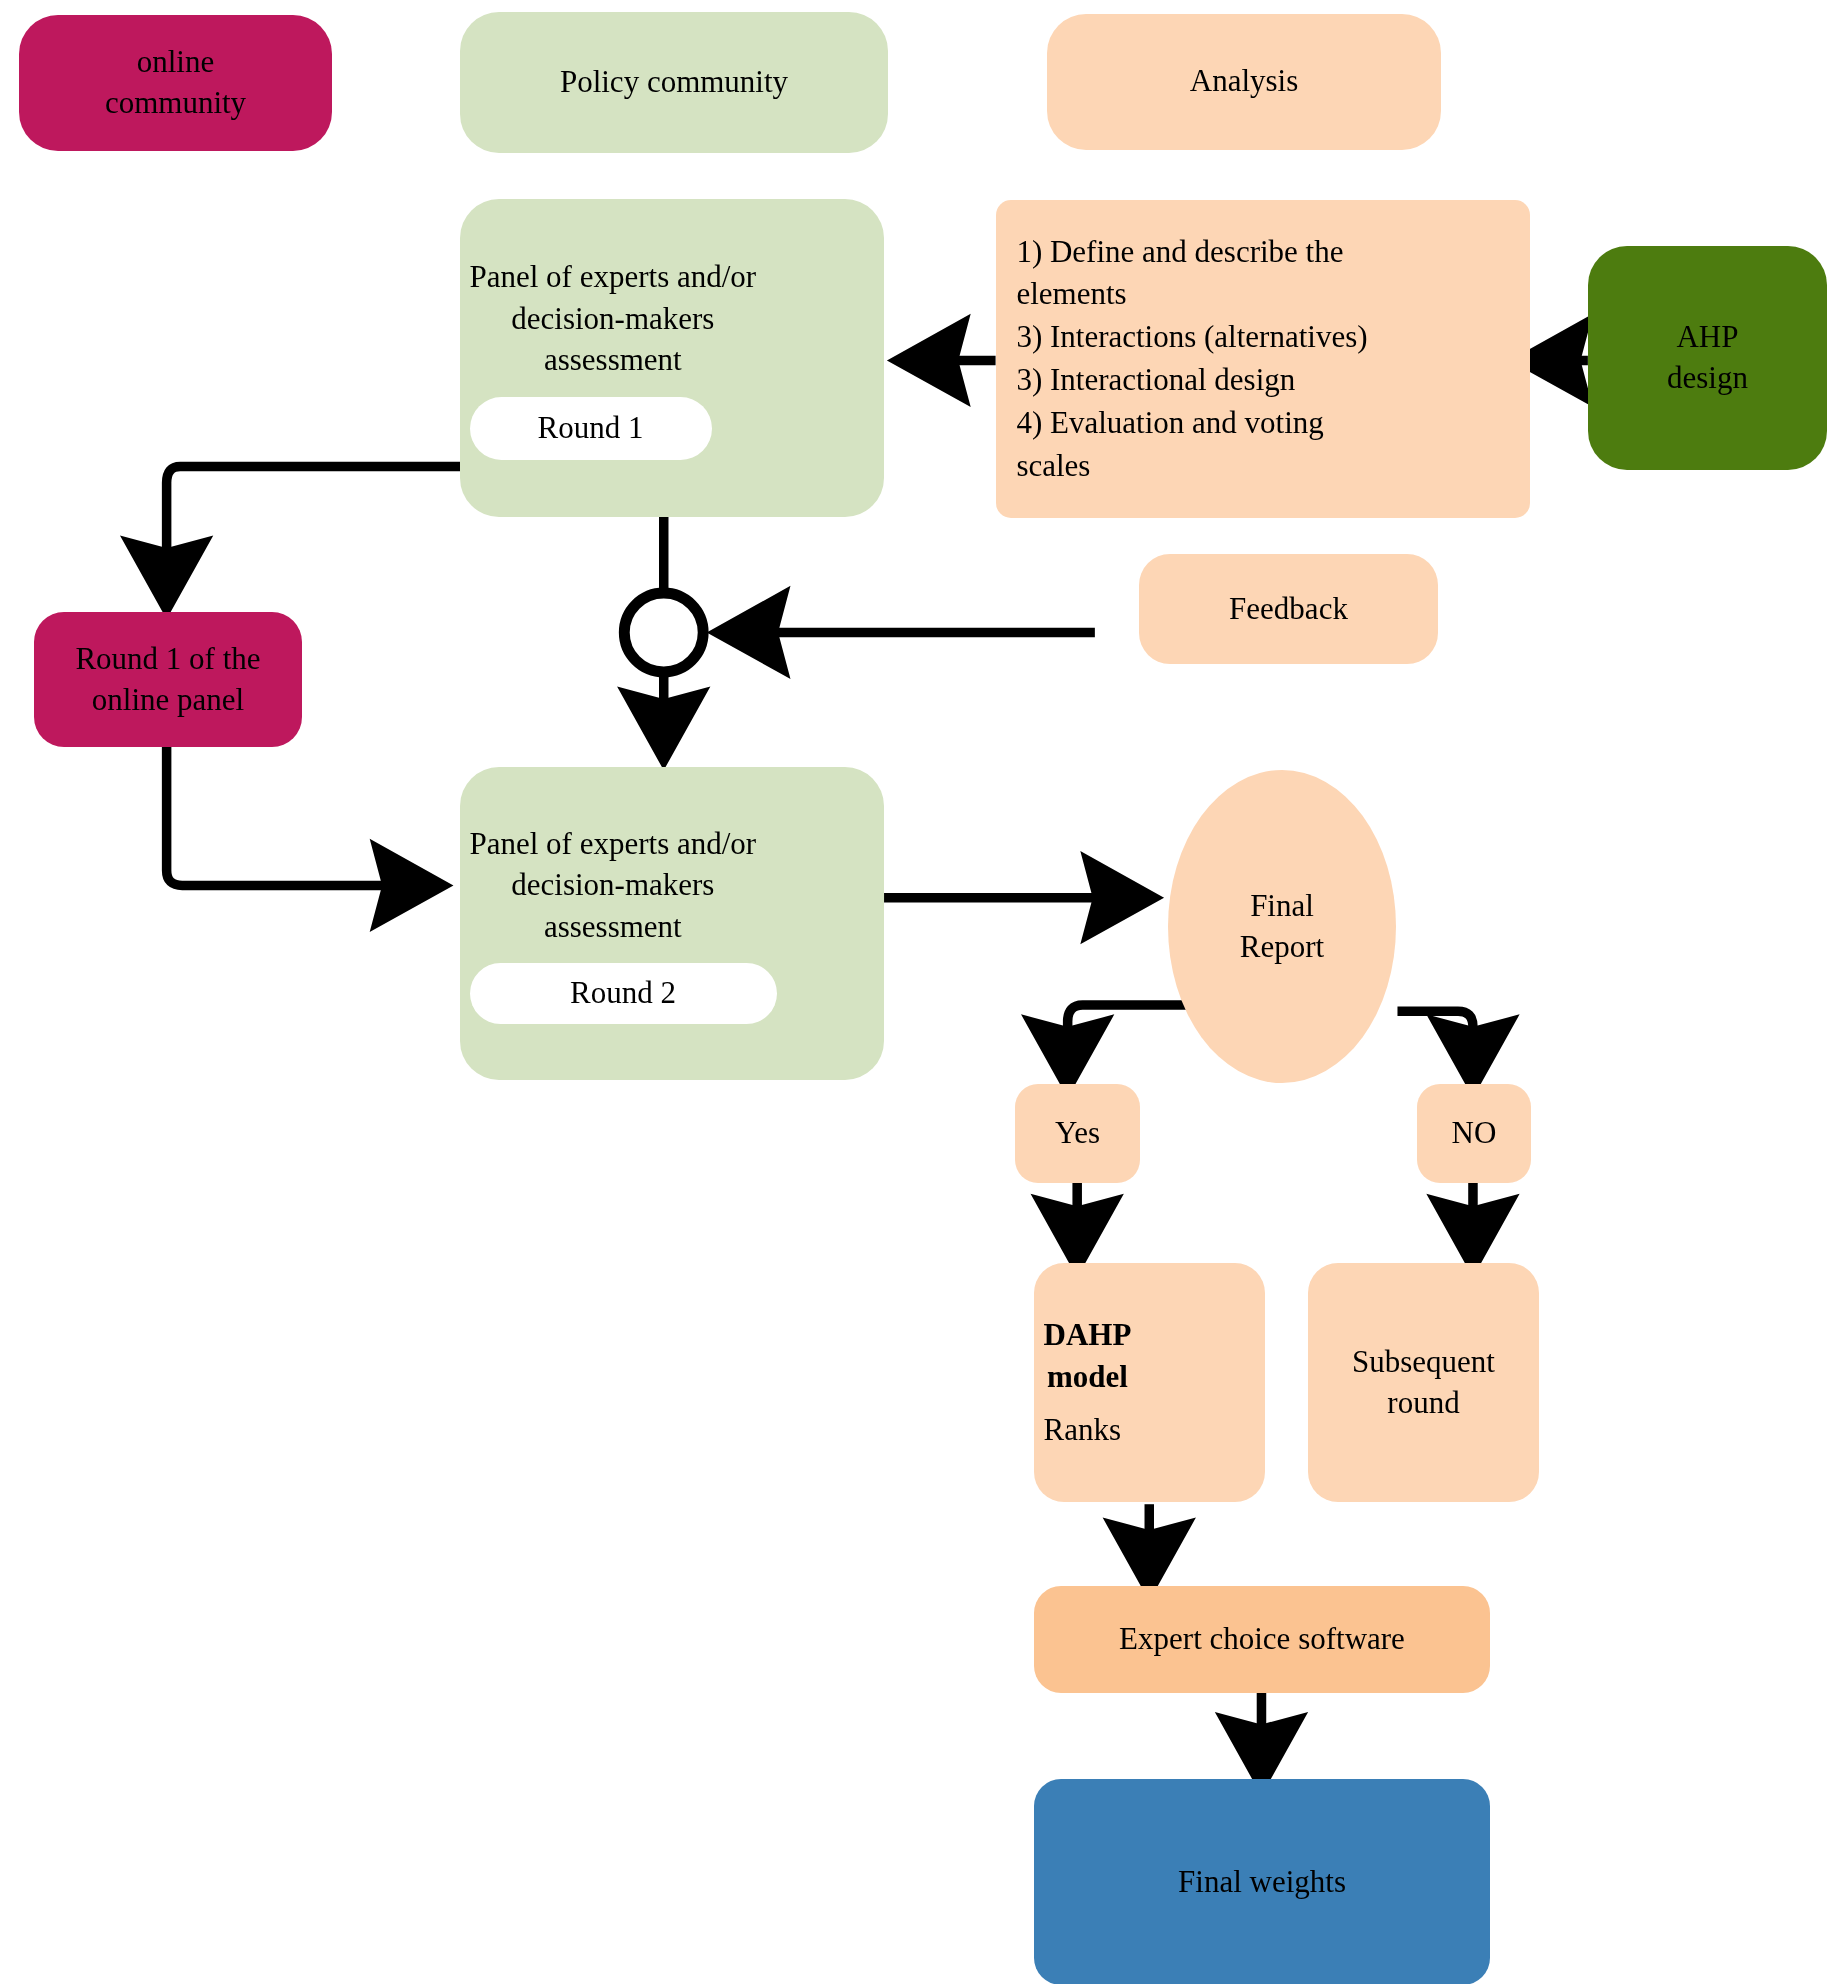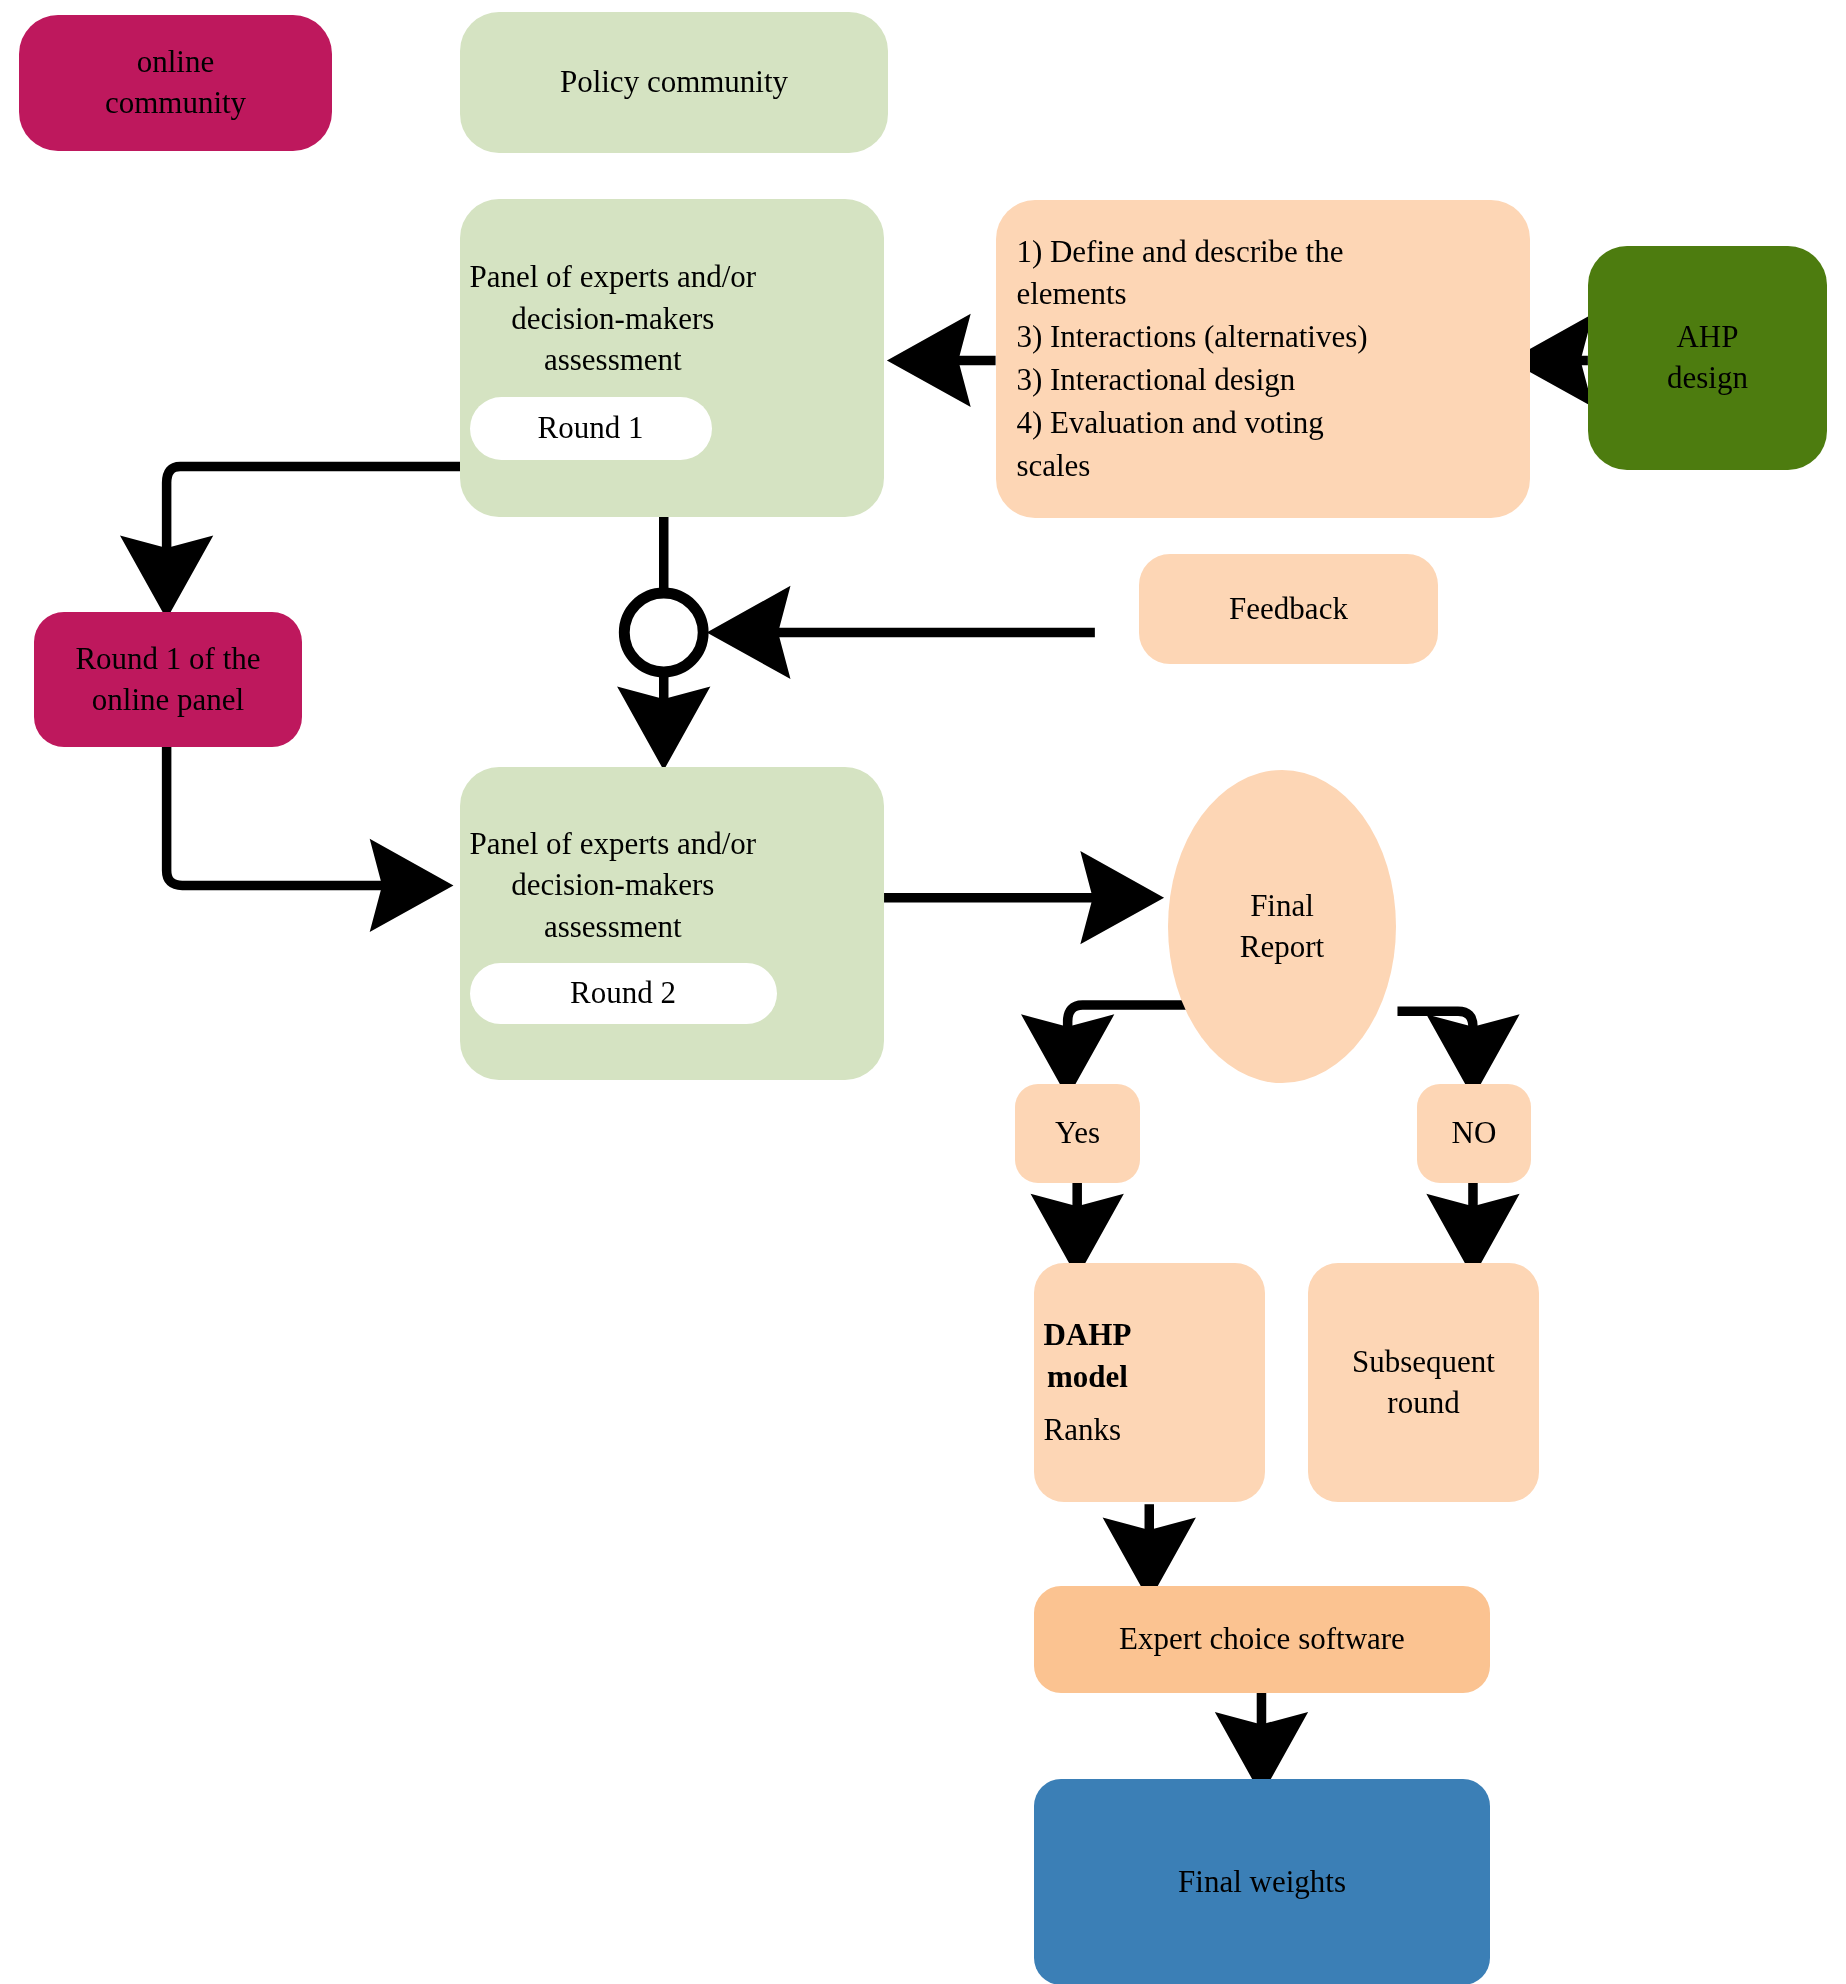--- a/index.html
+++ b/index.html
@@ -33,21 +33,21 @@
   .ellipse { border-radius: 50%; }
 
   .c-blue-light { background: #be185d; }
   .c-green      { background: #d5e3c2; }
   .c-peach      { background: #fdd6b5; }
   .c-peach2     { background: #fbc391; }
   .c-blue-mid   { background: #4d7c0f; }
   .c-blue-dark  { background: #3b7fb6; }
   .c-white      { background: #ffffff; }
 
-  .left-align { justify-content: flex-start; text-align: left; }
+  .left-align { justify-content: flex-start; text-align: left; border-radius: 15px; }
 
   svg.edges {
     position: absolute;
     left: 0; top: 0;
     width: 1847px;
     height: 1985px;
     pointer-events: none;
   }
 
   .stack { display: flex; flex-direction: column; align-items: flex-start; justify-content: center; }
@@ -98,20 +98,21 @@
     </g>
 
     <circle cx="976" cy="930" r="58" fill="#ffffff" stroke="#000" stroke-width="16"></circle>
   </svg>
 
   <div class="node rrect c-blue-light lines" style="left:19px; top:15px; width:313px; height:136px; font-size:31px;">online
 community</div>
 
   <div class="node rrect c-green" style="left:460px; top:12.2px; width:428px; height:141px; font-size:31px;">Policy community</div>
 
+  <div class="node rrect c-peach" style="left:1047px; top:13.6px; width:394px; height:136px; font-size:31px;">Analysis</div>
 
   <div class="node rrect c-green stack" style="left:460px; top:199px; width:424px; height:318px;">
     <div class="lines" style="font-size:31px; line-height:1.34; margin-bottom:16.3px;">Panel of experts and/or
 decision-makers
 assessment</div>
     <div class="node pill c-white" style="position:relative; left:auto; top:auto; width:242px; height:63px; font-size:31px; padding:0;">Round 1</div>
   </div>
 
   <div class="node rrect c-peach left-align lines" style="left:996px; top:200px; width:534px; height:318px;
               font-size:31px; line-height:1.38; padding:17.7px 20.4px;

